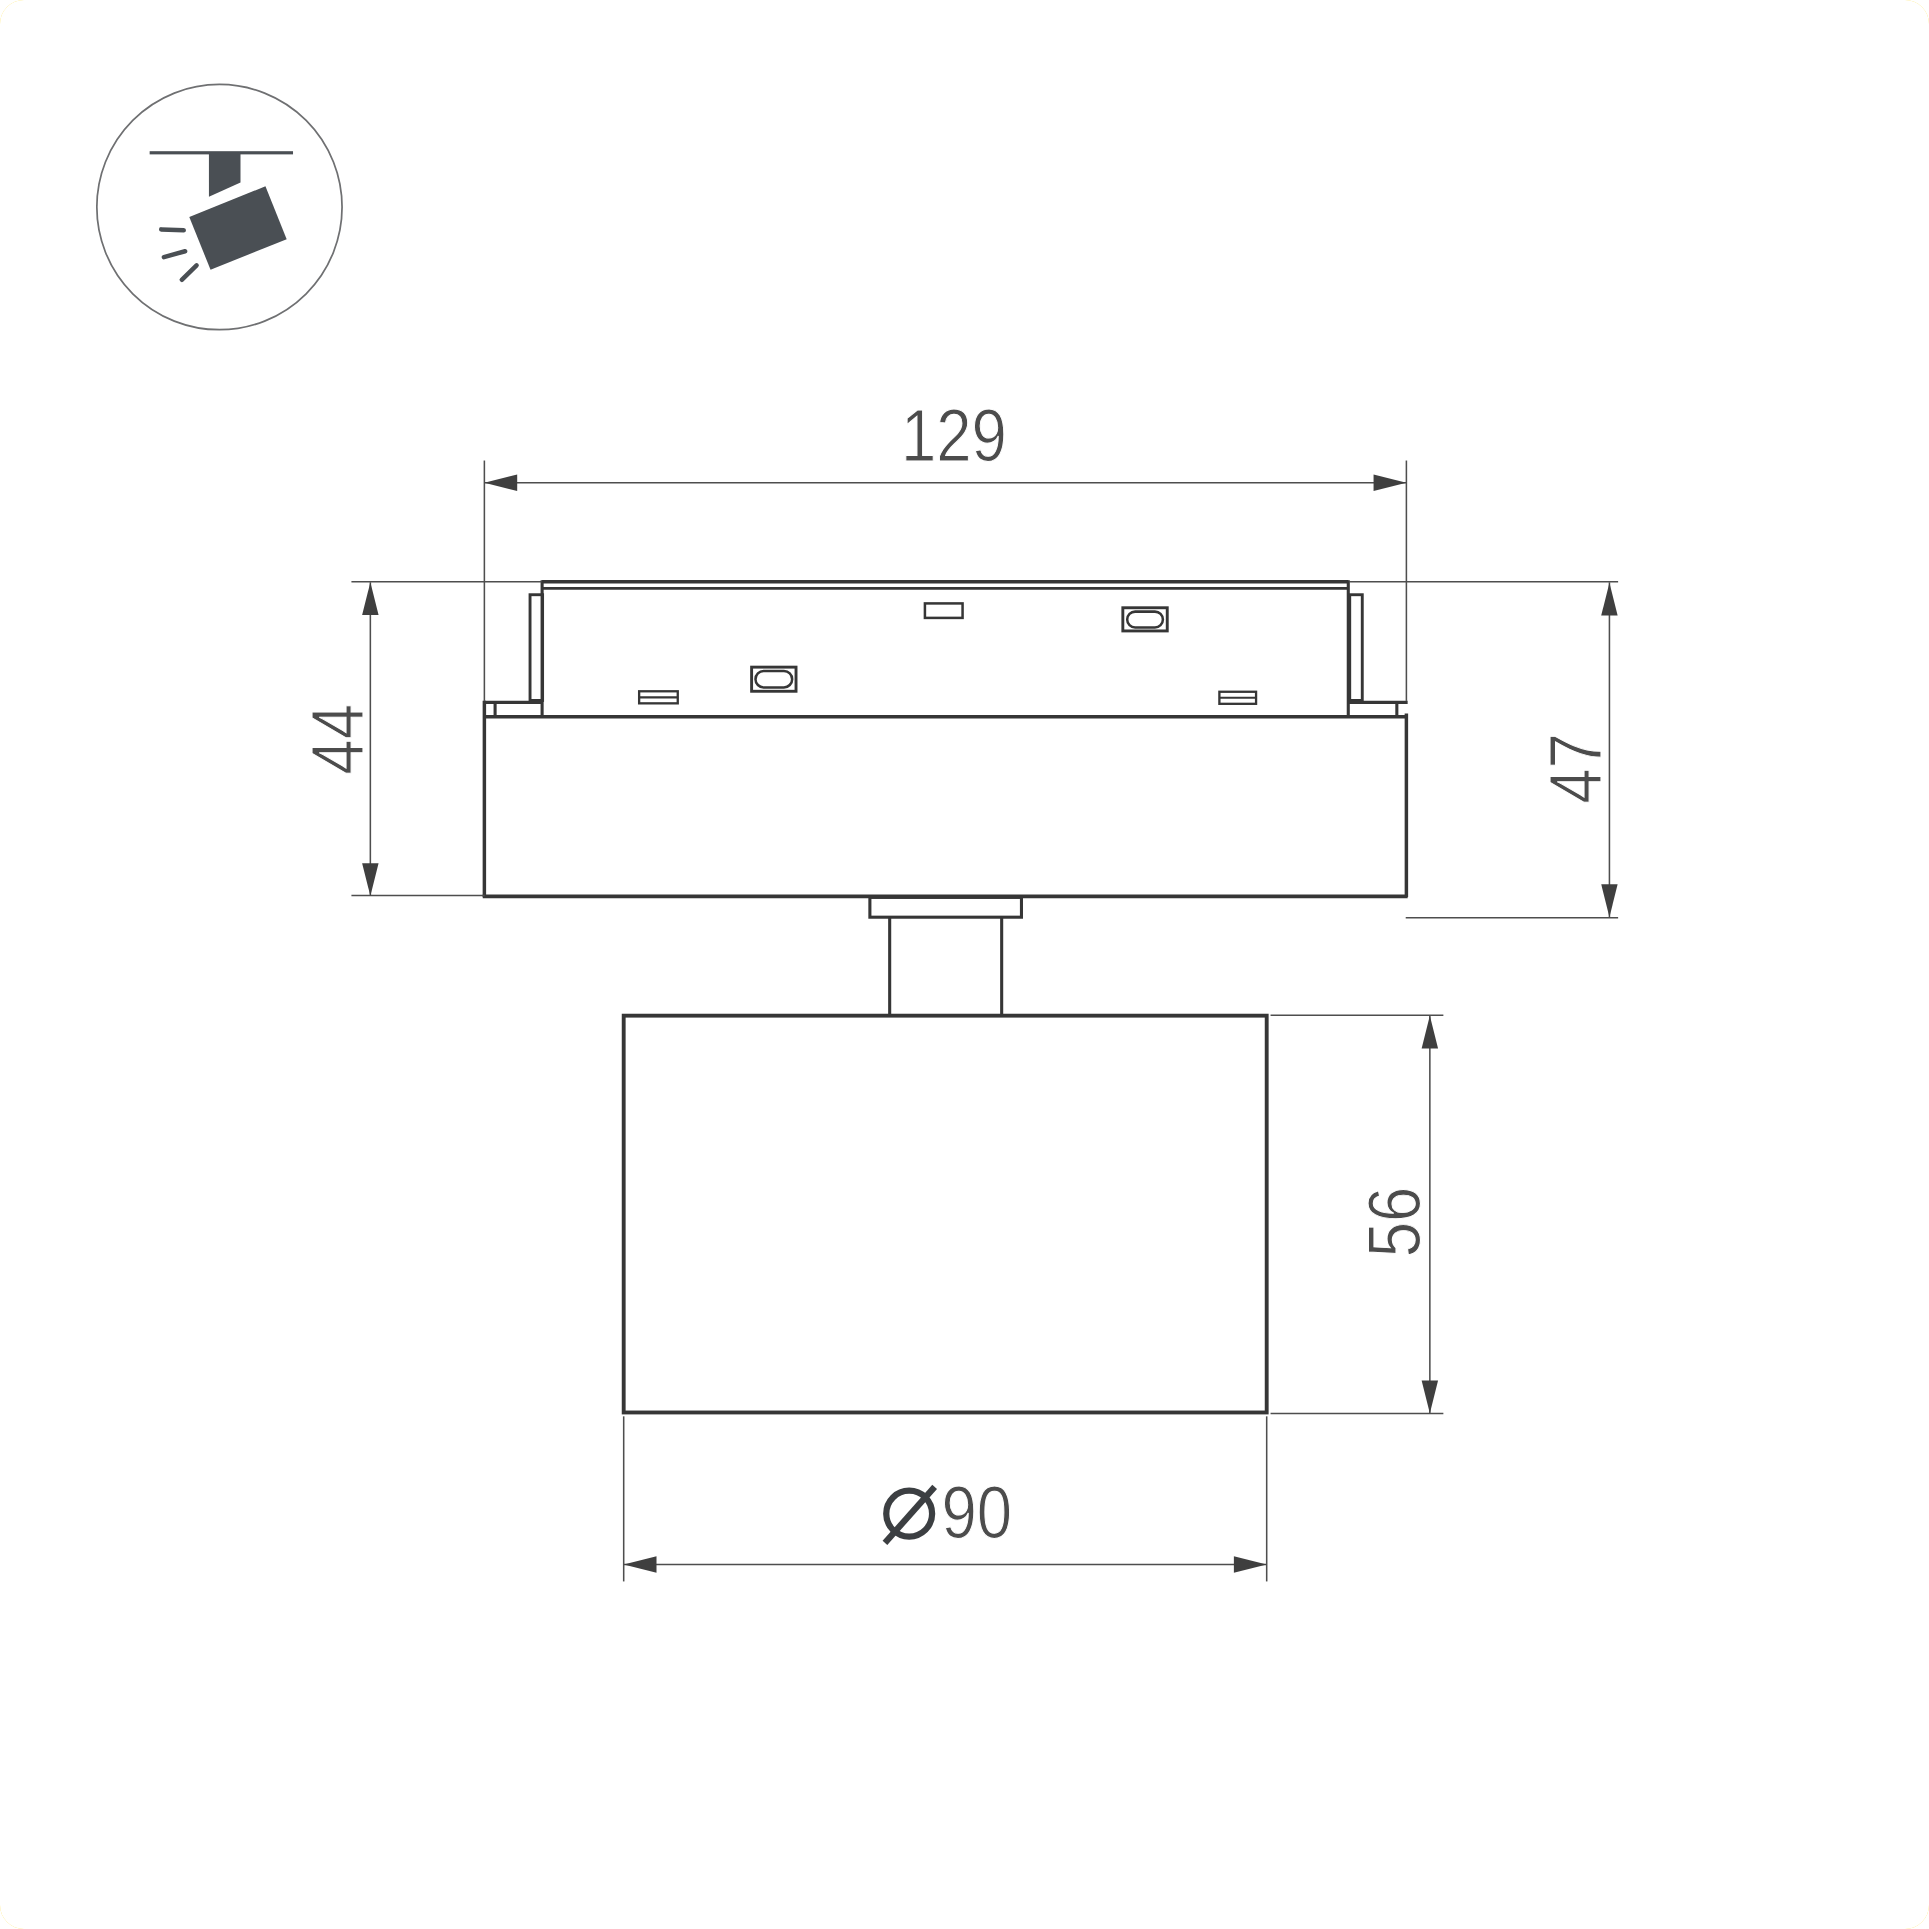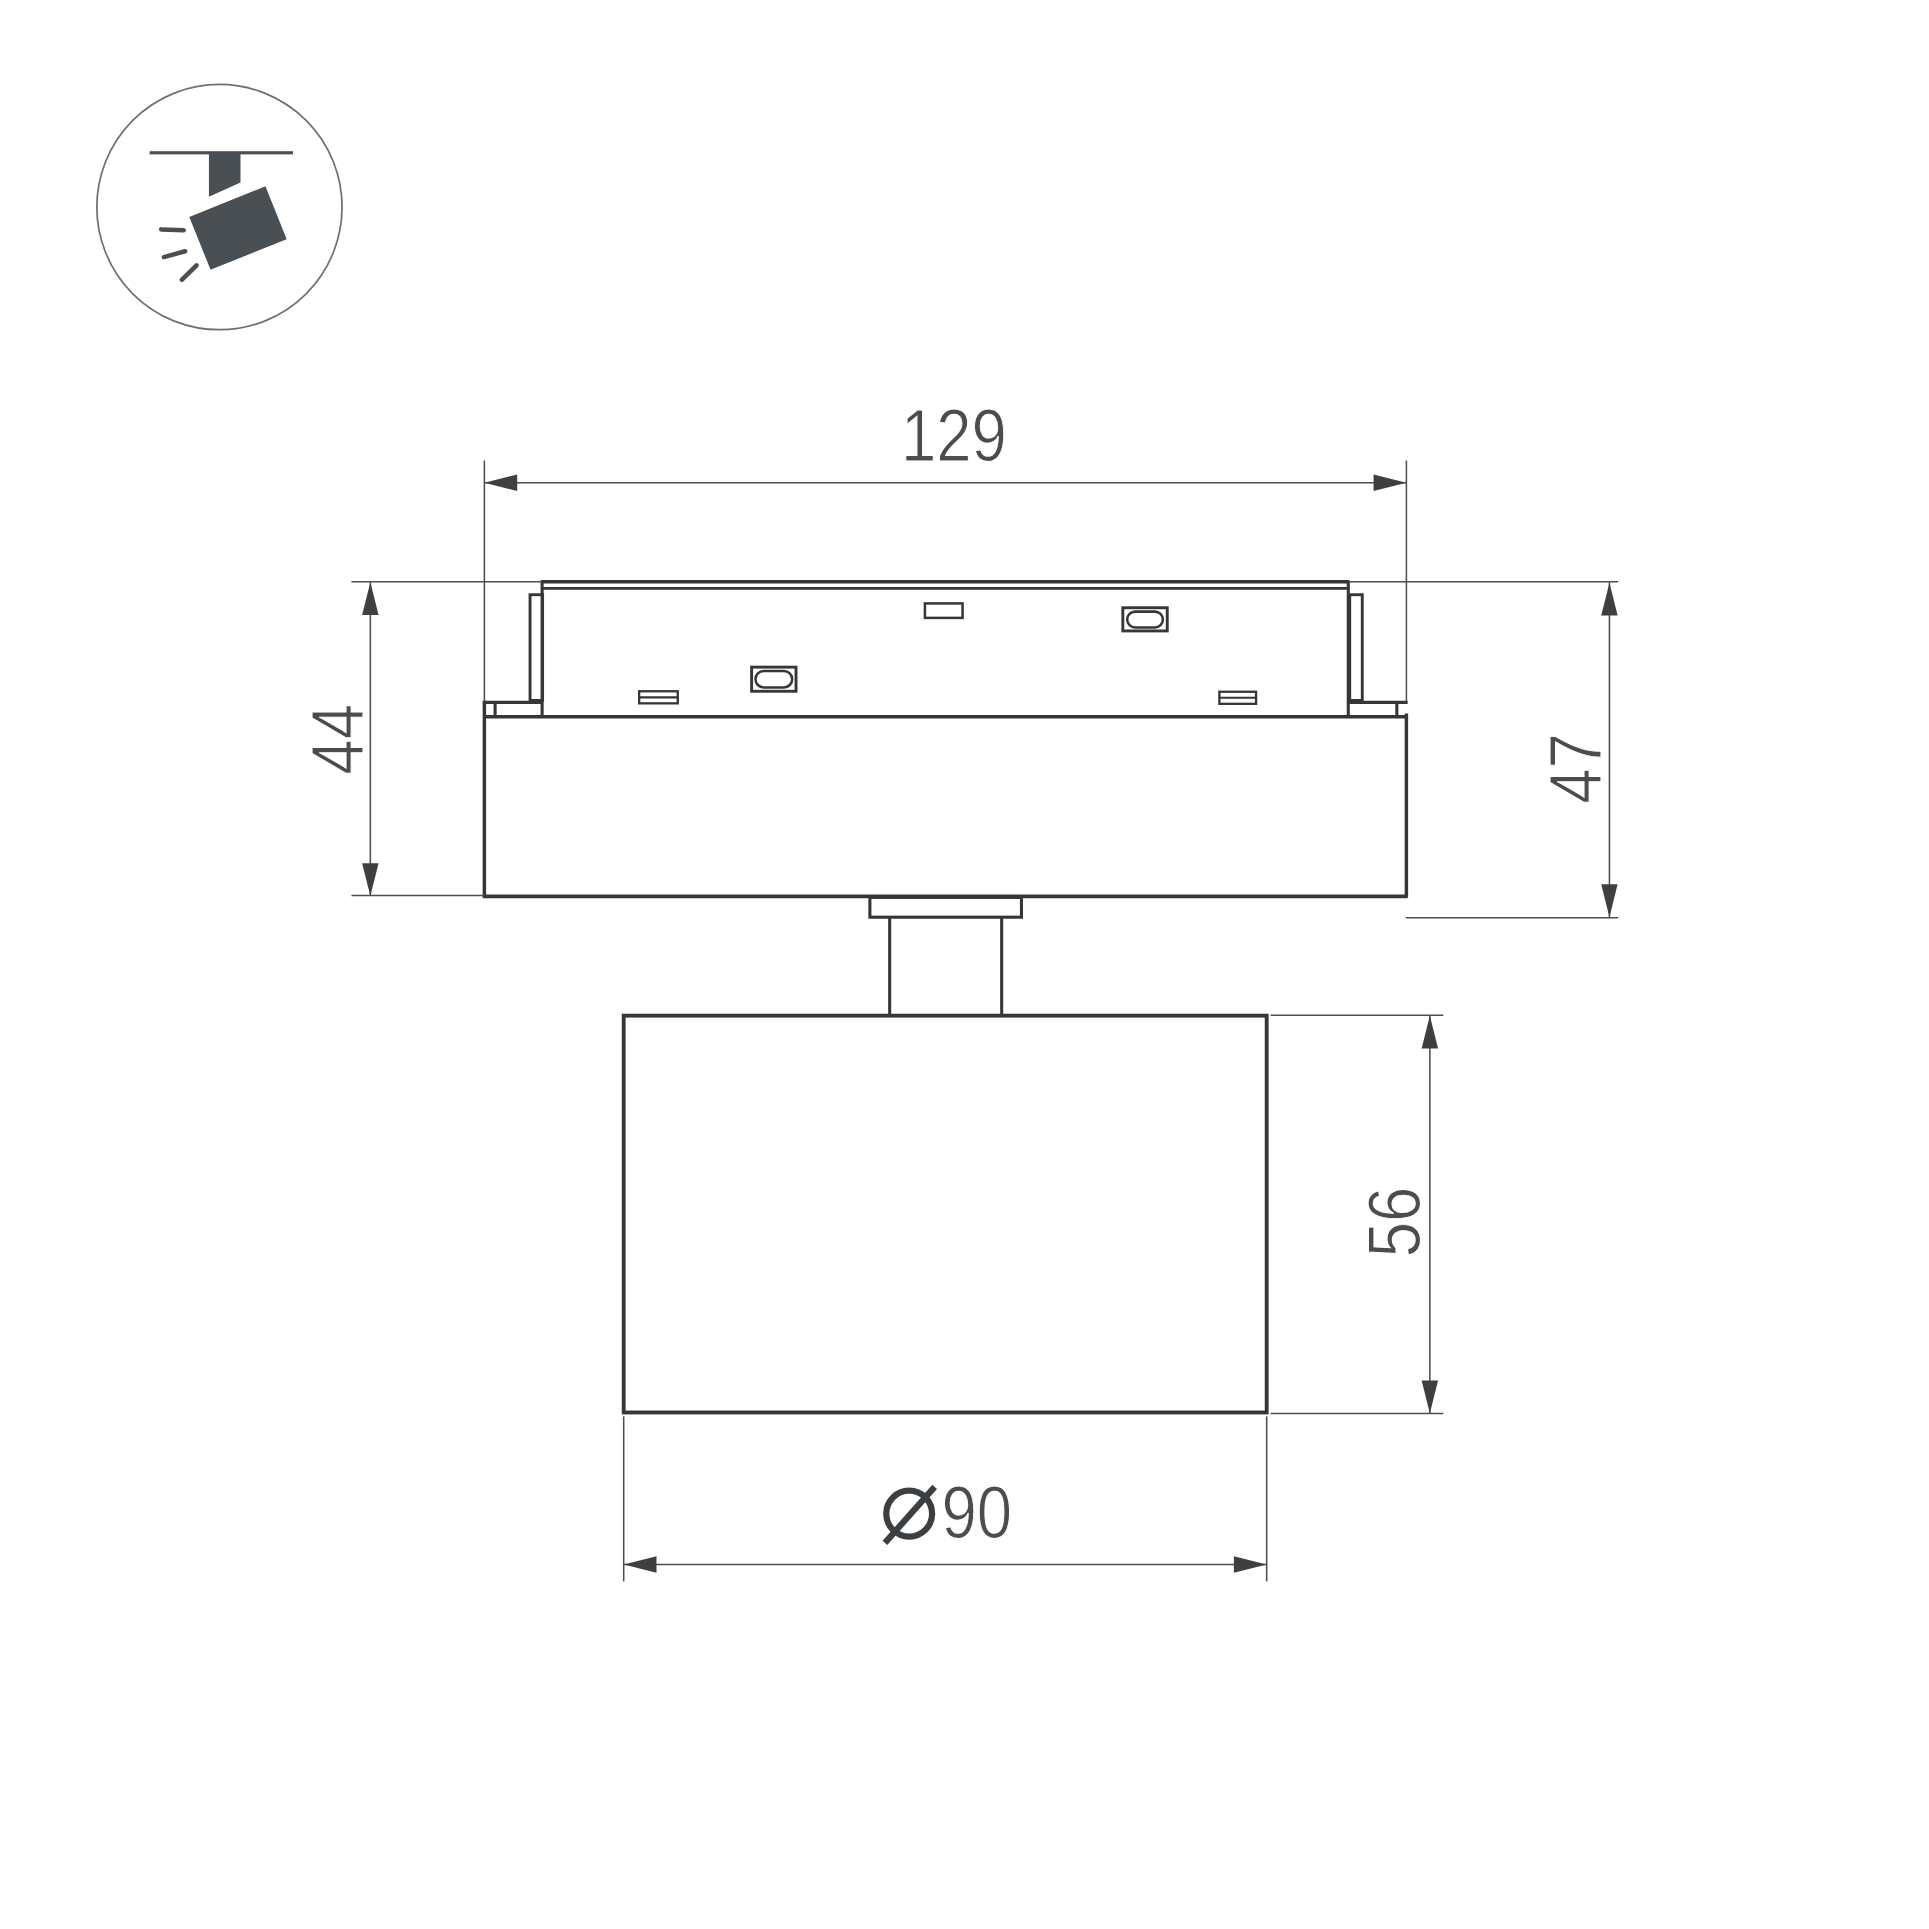--- a/index.html
+++ b/index.html
@@ -1,16 +1,16 @@
 <!DOCTYPE html>
 <html><head>
 <meta charset="utf-8">
 <style>
   html,body{margin:0;padding:0;background:#ffffff;}
-  .page{width:1929px;height:1929px;position:relative;background:#fde047;overflow:hidden;}
+  .page{width:1929px;height:1929px;position:relative;background:#fde047;overflow:hidden;border-radius:24px;}
   text{font-family:"Liberation Sans",sans-serif;fill:#4c4c4c;}
 </style>
 </head>
 <body>
 <div class="page">
 <svg width="1929" height="1929" viewBox="0 0 1998 1998">
   <rect x="0" y="0" width="1998" height="1998" fill="#ffffff"></rect>
 
   <g>
     <circle cx="227.3" cy="214.5" r="127" fill="#ffffff" stroke="#6f7072" stroke-width="1.8"></circle>

